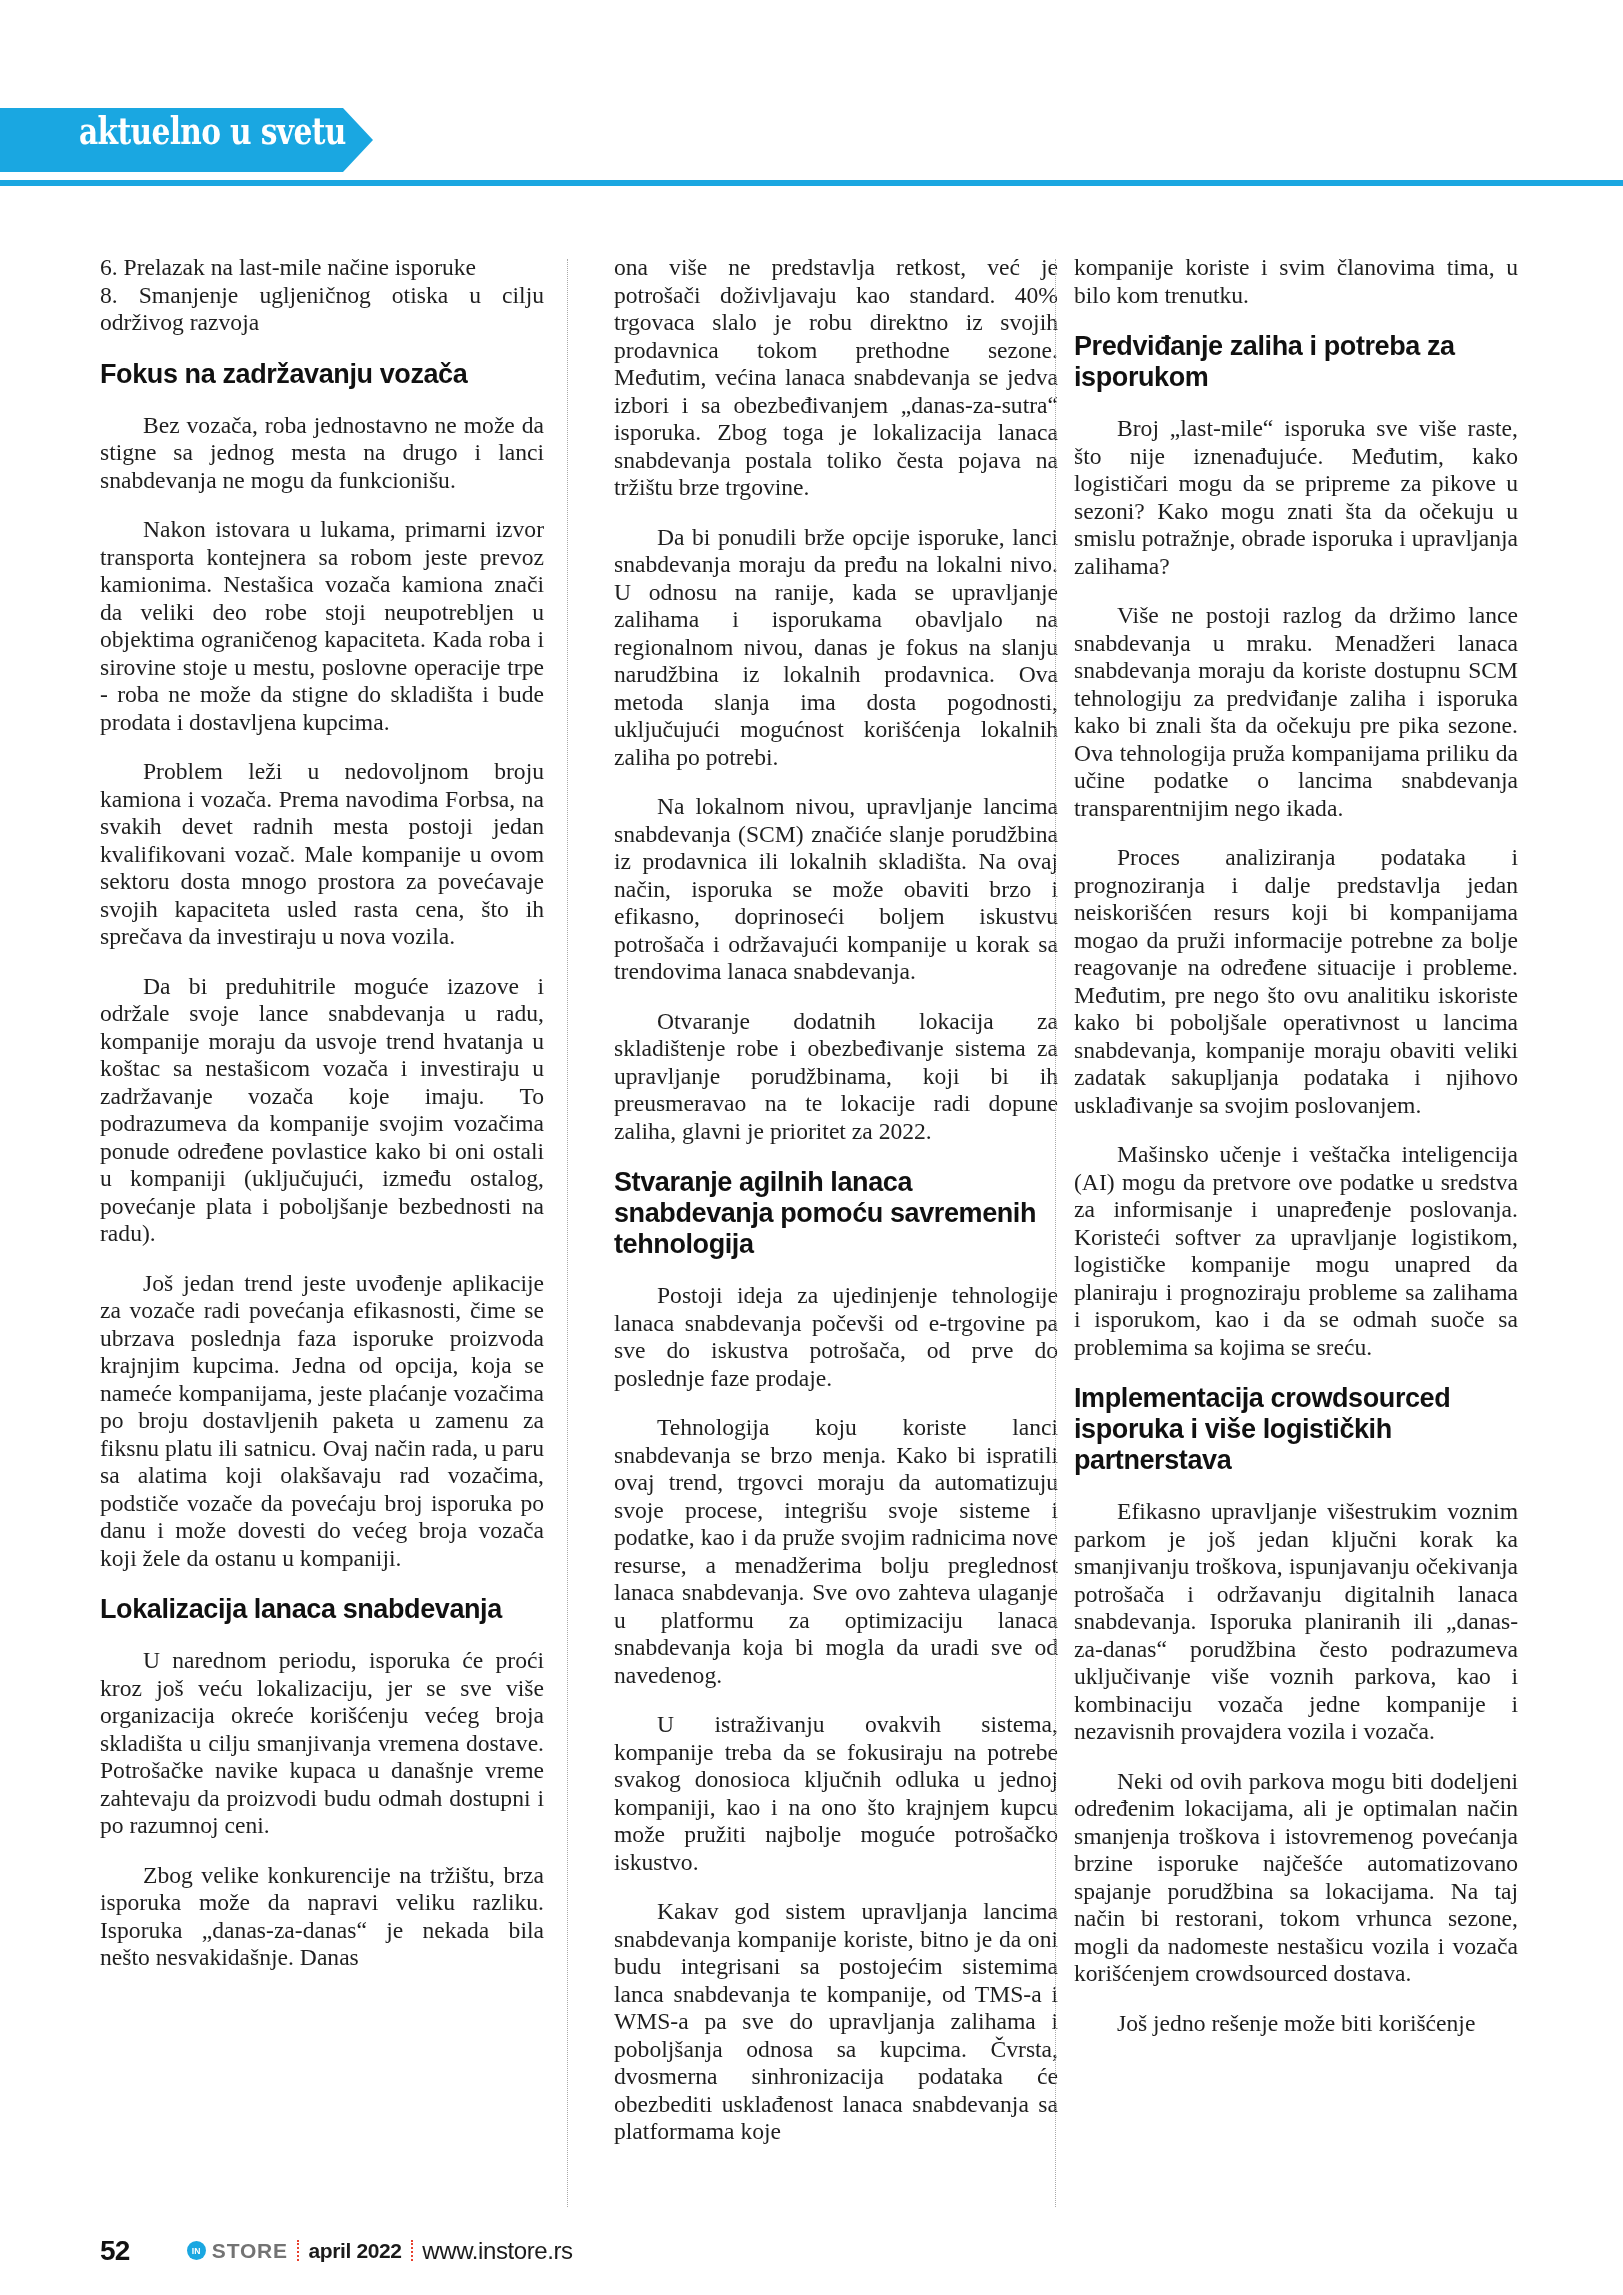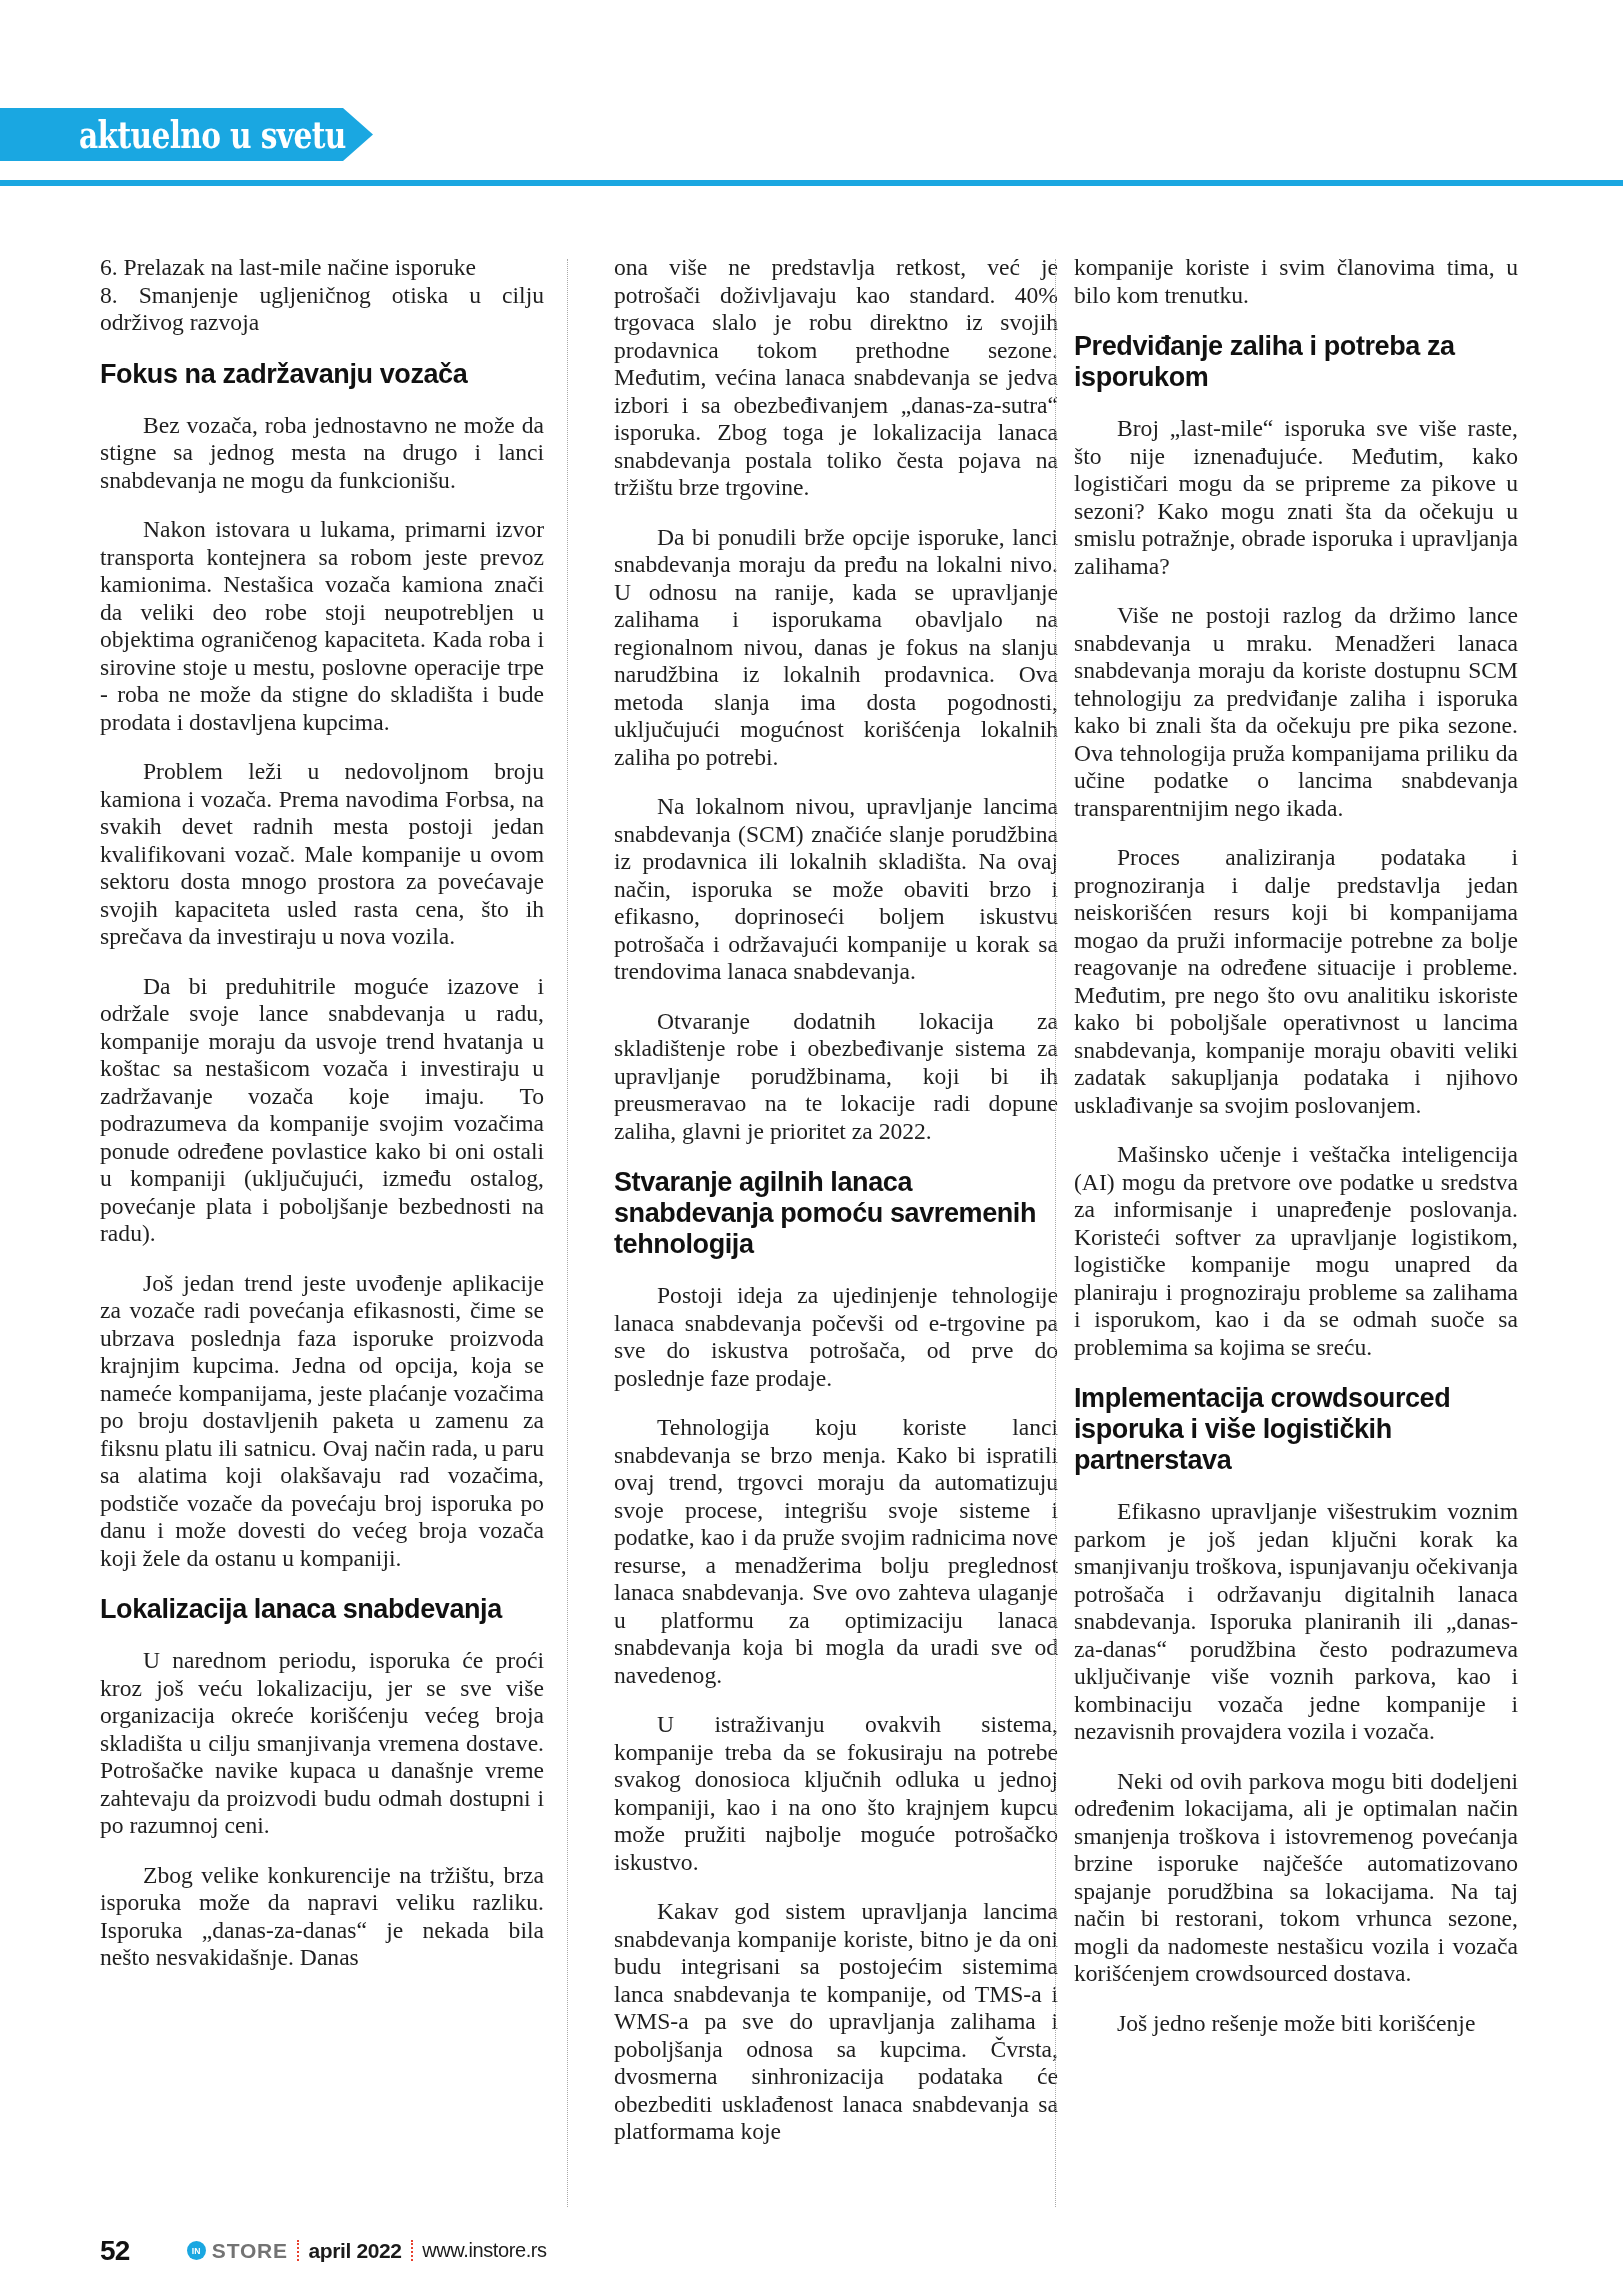--- a/index.html
+++ b/index.html
@@ -6,24 +6,24 @@
   #page{
     position:relative;
     width:1623px;height:2295px;
     background:#ffffff;
     overflow:hidden;
     font-family:"Liberation Serif", serif;
     color:#1f1f1f;
   }
   
   #banner{
-    position:absolute;left:0;top:108px;width:373px;height:53px;
+    position:absolute;left:0;top:108px;width:373px;height:64px;
     background:#1aa7e1;
     clip-path:polygon(0 0, 343px 0, 373px 50%, 343px 100%, 0 100%);
-    display:flex;align-items:center;
+    display:flex;align-items:flex-start;
   }
   #banner .banner-text{
     font-family:"DejaVu Serif", serif;
     font-weight:bold;color:#ffffff;
     font-size:38px;letter-spacing:-0.8px;
     transform:scaleX(0.78);transform-origin:left center;
     margin-left:79px;white-space:nowrap;
   }
   #header-rule{
     position:absolute;left:0;top:180px;width:1623px;height:6.3px;
@@ -76,21 +76,21 @@
   }
   #store-word{
     color:#737373;font-weight:bold;font-size:21px;
     letter-spacing:0.8px;margin-left:6.3px;
   }
   .dot-div{
     width:0;height:20.4px;border-left:2.4px dotted #e8402d;
     margin:0 9.4px;
   }
   #issue-date{font-weight:bold;font-size:21px;color:#1b1b1b;letter-spacing:-0.4px;}
-  #website{font-size:20px;color:#1b1b1b;letter-spacing:-0.4px;}
+  #website{font-size:24px;color:#1b1b1b;letter-spacing:-0.4px;}
 </style>
 </head>
 <body>
 
 <div id="page">
 
   <div id="banner">
     <span class="banner-text">aktuelno u svetu</span>
   </div>
   <div id="header-rule"></div>

